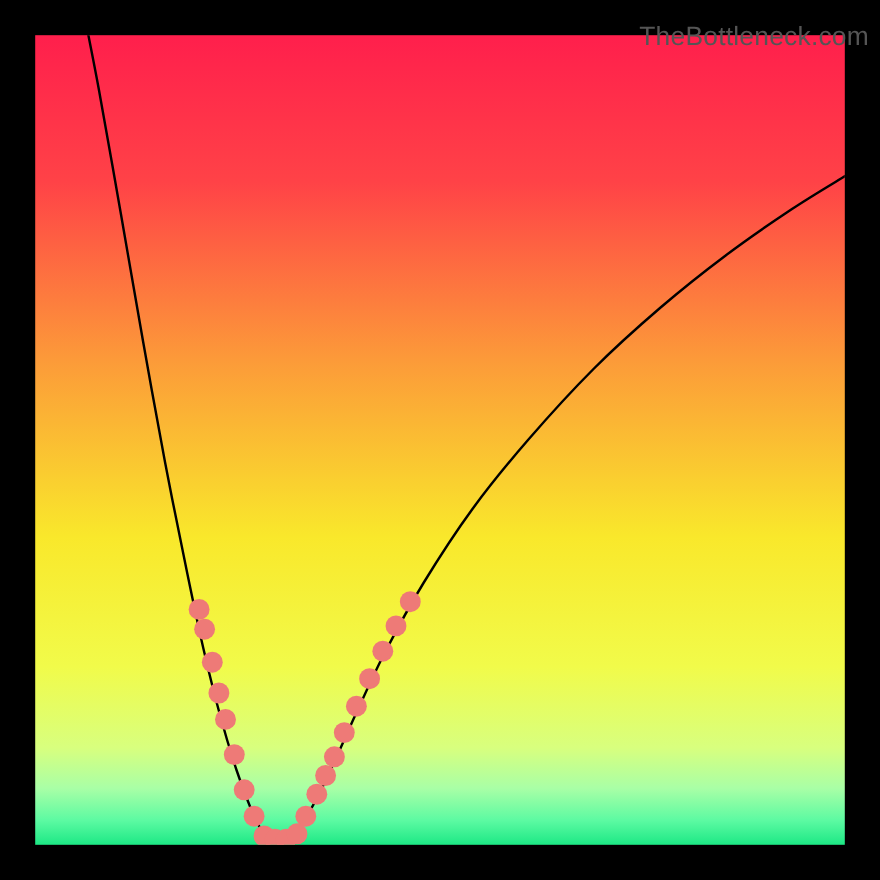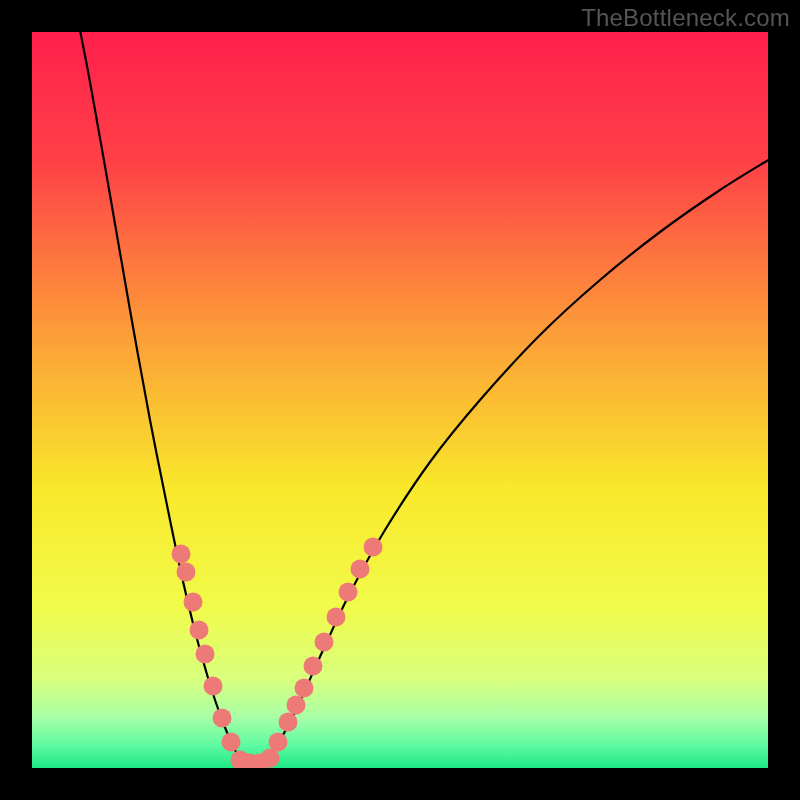--- a/index.html
+++ b/index.html
@@ -16,21 +16,21 @@
     width: 800px;
     height: 800px;
   }
   svg {
     position: absolute;
     top: 0;
     left: 0;
   }
   .watermark {
     position: absolute;
-    top: 4px;
+    top: 20px;
     right: 10px;
     color: #555;
     font-size: 24px;
     font-weight: 400;
     font-family: Arial, Helvetica, sans-serif;
     letter-spacing: 0.2px;
   }
 </style>
 </head>
 <body>

